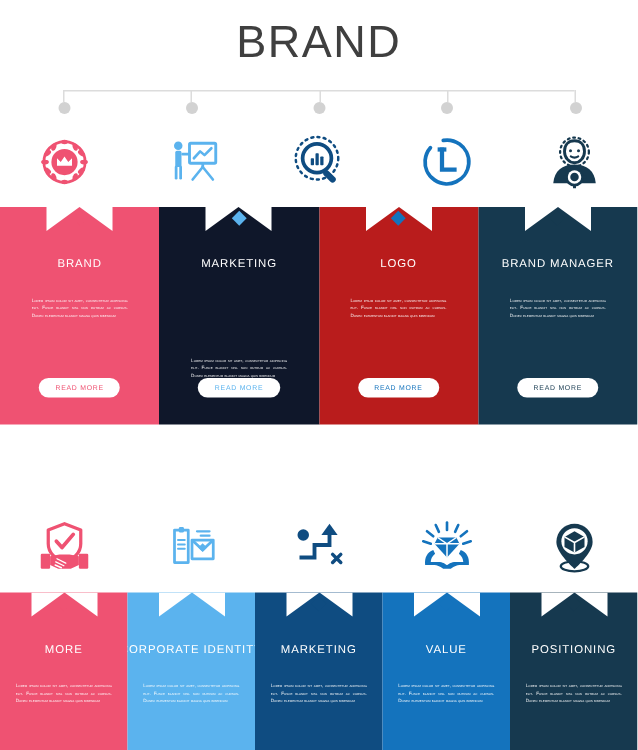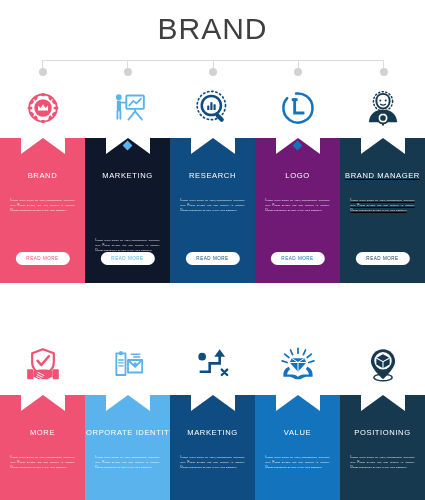--- a/index.html
+++ b/index.html
@@ -227,35 +227,28 @@
         <div class="panel-body">Lorem ipsum dolor sit amet, consectetur adipiscing elit. Fusce blandit nisl non rutrum ac cursus. Donec elementum blandit magna quis bibendum</div>
         <button class="read-more" style="color: rgb(239, 82, 114);">READ MORE</button>
       </div>
       <div class="panel" style="background: #0f172a; gap: 40px;">
         <div class="notch"></div>
         <div class="notch-diamond" style="background: rgb(91, 179, 238);"></div>
         <div class="panel-title">MARKETING</div>
         <div class="panel-body">Lorem ipsum dolor sit amet, consectetur adipiscing elit. Fusce blandit nisl non rutrum ac cursus. Donec elementum blandit magna quis bibendum</div>
         <button class="read-more" style="color: rgb(91, 179, 238);">READ MORE</button>
       </div>
-      <div class="panel" style="background: rgb(15, 76, 129);">
-        <div class="notch"></div>
-        <div class="notch-diamond" style="background: rgb(15, 76, 129);"></div>
-        <div class="panel-title">RESEARCH</div>
-        <div class="panel-body">Lorem ipsum dolor sit amet, consectetur adipiscing elit. Fusce blandit nisl non rutrum ac cursus. Donec elementum blandit magna quis bibendum</div>
-        <button class="read-more" style="color: rgb(15, 76, 129);">READ MORE</button>
-      </div>
-      <div class="panel" style="background: #701a75;">
+      <div class="panel" style="background: #b91c1c;">
         <div class="notch"></div>
         <div class="notch-diamond" style="background: rgb(20, 115, 189);"></div>
         <div class="panel-title">LOGO</div>
         <div class="panel-body">Lorem ipsum dolor sit amet, consectetur adipiscing elit. Fusce blandit nisl non rutrum ac cursus. Donec elementum blandit magna quis bibendum</div>
         <button class="read-more" style="color: rgb(20, 115, 189);">READ MORE</button>
       </div>
-      <div class="panel" style="background: rgb(22, 57, 79); text-decoration: underline;">
+      <div class="panel" style="background: rgb(22, 57, 79);">
         <div class="notch"></div>
         <div class="notch-diamond" style="background: rgb(22, 57, 79);"></div>
         <div class="panel-title">BRAND MANAGER</div>
         <div class="panel-body">Lorem ipsum dolor sit amet, consectetur adipiscing elit. Fusce blandit nisl non rutrum ac cursus. Donec elementum blandit magna quis bibendum</div>
         <button class="read-more" style="color: rgb(22, 57, 79);">READ MORE</button>
       </div>
     </div>
 
   <div class="gap-row"></div>
 

